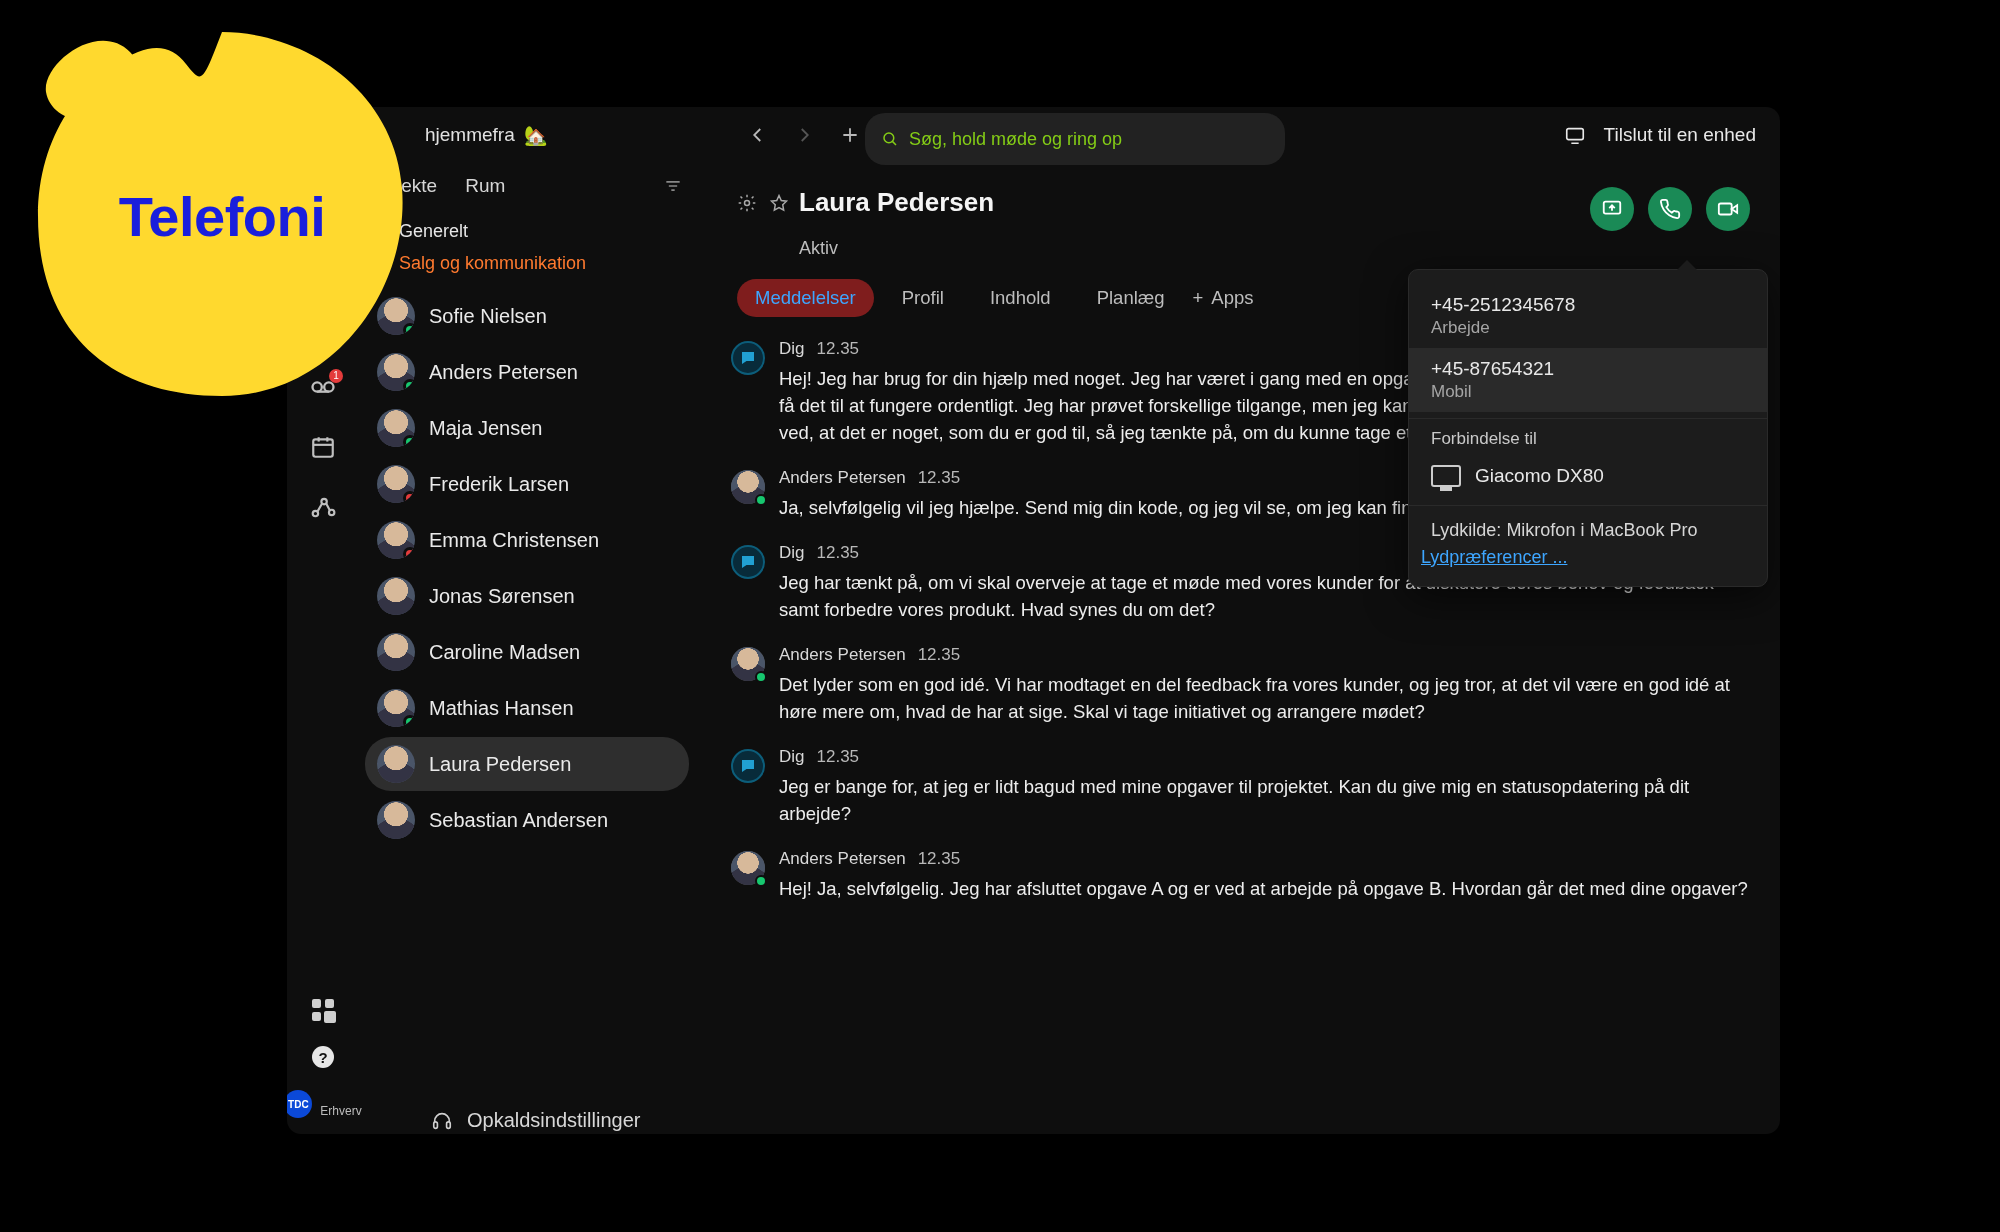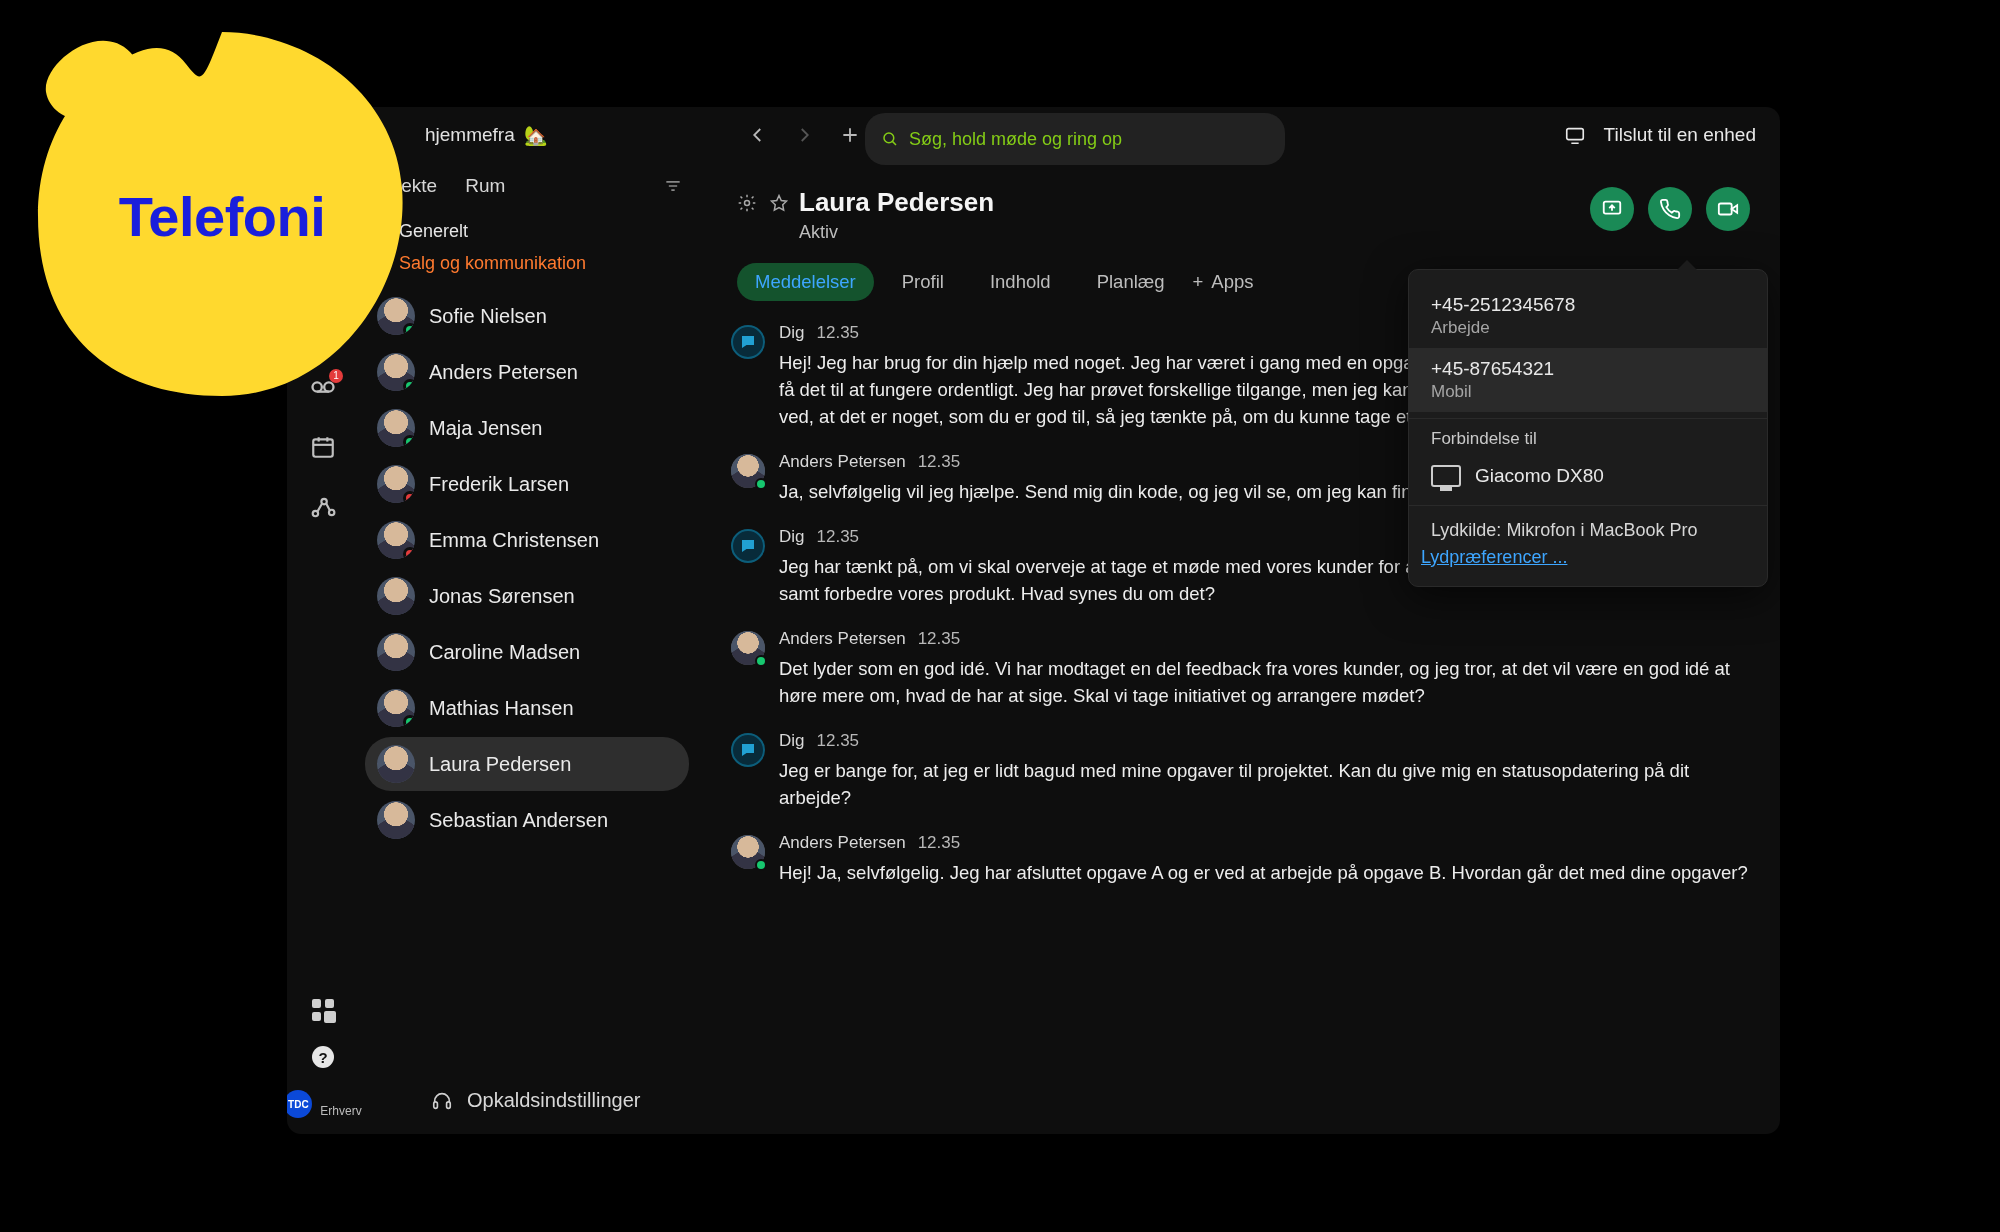--- a/index.html
+++ b/index.html
@@ -26,33 +26,33 @@
   .space-row.gen { color:#e6e6e6; }
   .space-row.orange { color:#ff7a2f; }
   .contact { display:flex; align-items:center; gap:14px; padding: 8px 18px 8px 12px; border-radius: 26px; margin: 2px 10px 2px 6px; }
   .contact.selected { background:#2e2e2e; }
   .avatar { width:38px; height:38px; border-radius:50%; background:#555; flex:0 0 38px; position:relative; display:flex; align-items:center; justify-content:center; overflow:hidden; }
   .avatar .face { width:100%; height:100%; background: radial-gradient(circle at 50% 35%, #d7b99a 0 38%, transparent 39%), radial-gradient(circle at 50% 115%, #334 0 55%, transparent 56%), #4a5568; }
   .presence { position:absolute; right:-2px; bottom:-2px; width:14px; height:14px; border-radius:50%; border:3px solid #0e0e0e; }
   .presence.active { background:#17c76f; }
   .presence.dnd { background:#e43b3b; }
   .contact-name { font-size:20px; color:#eaeaea; }
-  .call-settings { position:absolute; left:72px; bottom:22px; display:flex; align-items:flex-end; gap:14px; color:#d8d8d8; font-size:20px; }
+  .call-settings { position:absolute; left:72px; bottom:2px; display:flex; align-items:flex-end; gap:14px; color:#d8d8d8; font-size:20px; }
   .headset { width:22px; height:22px; color:#cfcfcf; }
   .mainpane { position:absolute; left:420px; top:56px; right:0; bottom:0; }
   .headerrow { padding: 24px 30px 6px 30px; display:flex; align-items:flex-start; }
   .header-icons { display:flex; gap:12px; color:#a9a9a9; margin-top:6px; }
   .title-block { margin-left:10px; }
   .title-block h1 { font-size:26px; font-weight:700; color:#f4f4f4; }
-  .title-block .sub { font-size:18px; color:#bdbdbd; margin-top:4px; }
+  .title-block .sub { font-size:18px; color:#bdbdbd; margin-top:20px; }
   .action-row { margin-left:auto; display:flex; gap:14px; }
   .fab { width:44px; height:44px; border-radius:50%; background:#1a8a56; display:flex; align-items:center; justify-content:center; color:#fff; }
   .subtabs { display:flex; gap:10px; padding: 14px 30px 18px 30px; align-items:center; font-size:18.5px; color:#bdbdbd; }
   .subtabs .pill { padding:8px 18px; border-radius:22px; }
-  .subtabs .pill.active { background:#14532d; color:#3ea6ff; }
+  .subtabs .pill.active { background:#7f1d1d; color:#3ea6ff; }
   .subtabs .addapps { color:#bdbdbd; display:flex; gap:8px; align-items:center; }
   .thread { padding: 4px 30px 0 24px; display:flex; flex-direction:column; gap:22px; }
   .msg { display:flex; gap:14px; }
   .msg .bubble-av { width:34px; height:34px; border-radius:50%; background:#082b3a; border:2px solid #0c5d7a; display:flex; align-items:center; justify-content:center; flex:0 0 34px; margin-top:2px; position:relative; }
   .msg .bubble-av.person { background:#555; border:none; }
   .msg .bubble-av.person .face { width:100%; height:100%; border-radius:50%; background: radial-gradient(circle at 50% 35%, #d7b99a 0 38%, transparent 39%), radial-gradient(circle at 50% 115%, #334 0 55%, transparent 56%), #4a5568; }
   .bubble-av .presence { width:12px; height:12px; border-width:2px; }
   .msg .body { flex:1; }
   .meta { display:flex; gap:12px; font-size:17px; color:#b8b8b8; margin-bottom:6px; }
   .meta .who { color:#d8d8d8; }

